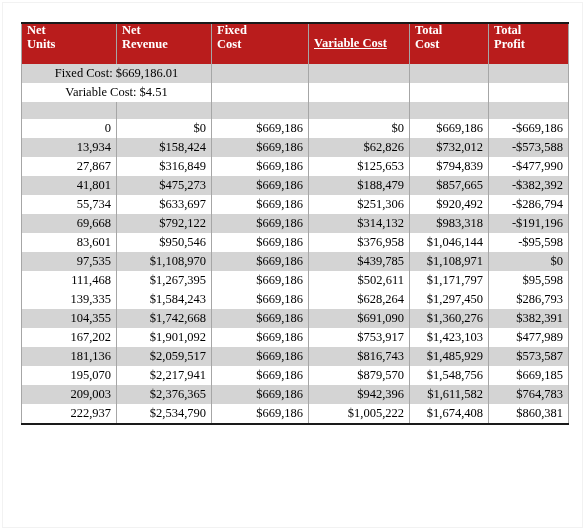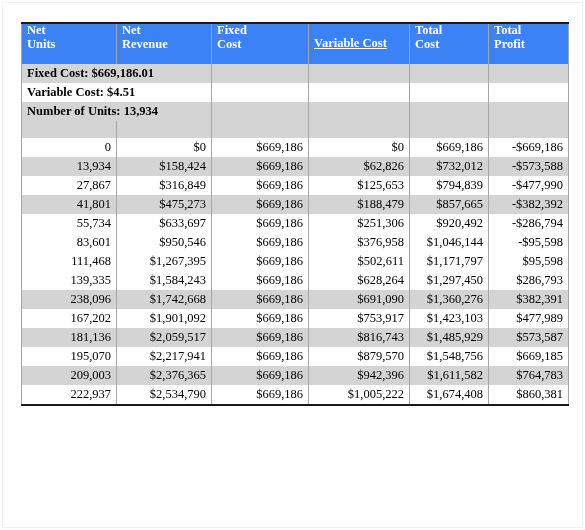--- a/index.html
+++ b/index.html
@@ -56,45 +56,45 @@
     padding: 0 5px;
     font-size: 12.5px;
     line-height: 1.08;
     vertical-align: top;
     overflow: hidden;
     white-space: nowrap;
   }
 
   
   thead th {
-    background: #3b82f6;
+    background: #b91c1c;
     color: #ffffff;
     font-weight: bold;
     text-align: left;
     height: 40px;
     vertical-align: top;
     padding-top: 4px;
     border-left: 1px solid #c9d8ea;
     border-right: 1px solid #c9d8ea;
     font-size: 12.5px;
   }
   thead th.two-line span { display: block; }
   thead th.mid-align {
     vertical-align: middle;
     padding-top: 0;
     text-decoration: underline;
   }
 
   
   tr.summary td {
     height: 19px;
-    font-weight: bold;
+    font-weight: normal;
     font-size: 12.5px;
     color: #000000;
-    text-align: left;
+    text-align: center;
     vertical-align: middle;
     padding-top: 0;
   }
   tr.summary td.blank { padding: 0; }
 
   tr.shade td { background: #d4d4d4; }
   tr.plain td { background: #ffffff; }
 
   tr.spacer td {
     height: 17px;
@@ -166,27 +166,20 @@
           <td class="blank"></td>
           <td class="blank"></td>
         </tr>
         <tr class="summary plain">
           <td colspan="2">Variable Cost: $4.51</td>
           <td class="blank"></td>
           <td class="blank"></td>
           <td class="blank"></td>
           <td class="blank"></td>
         </tr>
-        <tr class="summary shade">
-          <td colspan="2">Number of Units: 13,934</td>
-          <td class="blank"></td>
-          <td class="blank"></td>
-          <td class="blank"></td>
-          <td class="blank"></td>
-        </tr>
 
         <tr class="spacer">
           <td></td>
           <td></td>
           <td></td>
           <td></td>
           <td></td>
           <td></td>
         </tr>
 
@@ -223,46 +216,62 @@
             <td>-$382,392</td>
           </tr>
           <tr class="data plain">
             <td>55,734</td>
             <td>$633,697</td>
             <td>$669,186</td>
             <td>$251,306</td>
             <td>$920,492</td>
             <td>-$286,794</td>
           </tr>
+          <tr class="data shade">
+            <td>69,668</td>
+            <td>$792,122</td>
+            <td>$669,186</td>
+            <td>$314,132</td>
+            <td>$983,318</td>
+            <td>-$191,196</td>
+          </tr>
           <tr class="data plain">
             <td>83,601</td>
             <td>$950,546</td>
             <td>$669,186</td>
             <td>$376,958</td>
             <td>$1,046,144</td>
             <td>-$95,598</td>
           </tr>
+          <tr class="data shade">
+            <td>97,535</td>
+            <td>$1,108,970</td>
+            <td>$669,186</td>
+            <td>$439,785</td>
+            <td>$1,108,971</td>
+            <td>$0</td>
+          </tr>
           <tr class="data plain">
             <td>111,468</td>
             <td>$1,267,395</td>
             <td>$669,186</td>
             <td>$502,611</td>
             <td>$1,171,797</td>
             <td>$95,598</td>
           </tr>
           <tr class="data plain">
             <td>139,335</td>
             <td>$1,584,243</td>
             <td>$669,186</td>
             <td>$628,264</td>
             <td>$1,297,450</td>
             <td>$286,793</td>
           </tr>
           <tr class="data shade">
-            <td>238,096</td>
+            <td>104,355</td>
             <td>$1,742,668</td>
             <td>$669,186</td>
             <td>$691,090</td>
             <td>$1,360,276</td>
             <td>$382,391</td>
           </tr>
           <tr class="data plain">
             <td>167,202</td>
             <td>$1,901,092</td>
             <td>$669,186</td>

